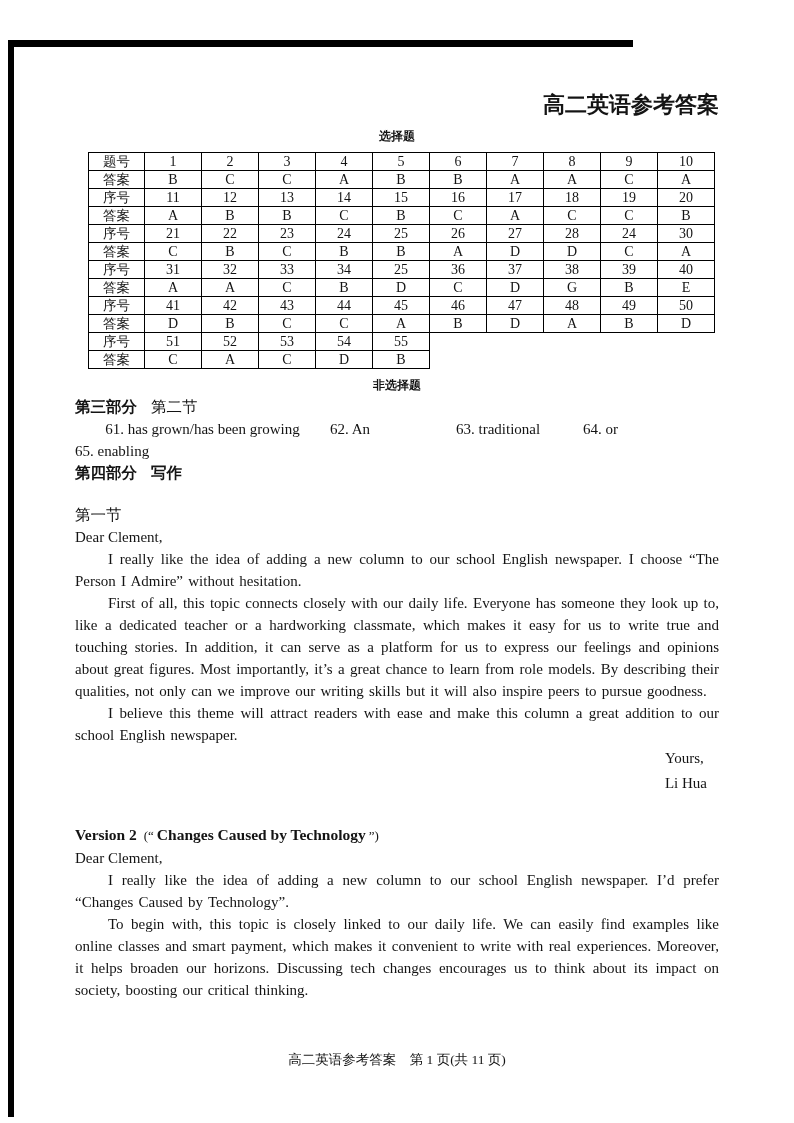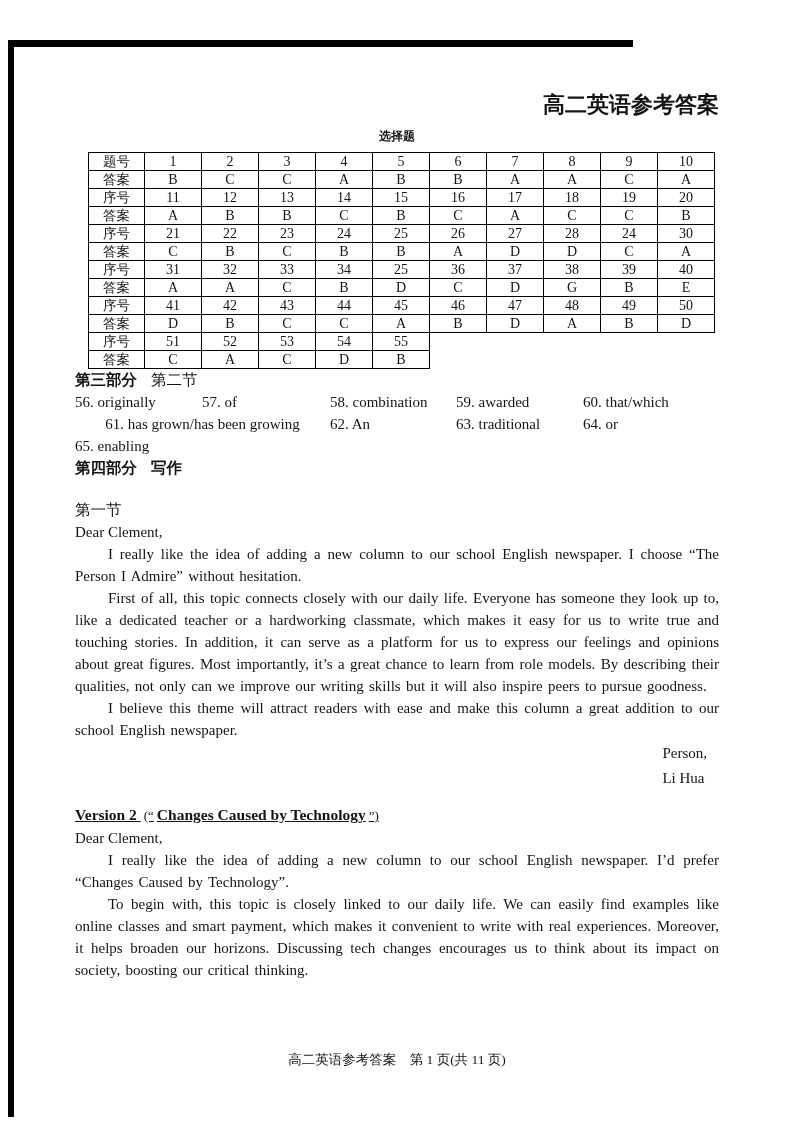--- a/index.html
+++ b/index.html
@@ -40,21 +40,21 @@
   #p3line2 span:nth-child(3){ width:127px; }
   .version-line { font-size:15.5px; line-height:22px; }
   .vlabel, .vtitle { font-weight:bold; }
   .vparen { font-size:13px; margin:0 3px; }
   .salutation { font-size:15px; line-height:22px; }
   .essay p {
     font-size:15px; line-height:22px;
     text-align:justify; text-indent:33px; word-spacing:1.5px;
   }
   .closing { width:fit-content; margin-left:auto; margin-right:12px; font-size:15px; line-height:25px; text-align:left; }
-  .v2block { margin-top:13px;text-decoration:underline; }
+  .v2block { margin-top:28px; }
   .footer { position:absolute; left:0; top:1050px; width:794px; text-align:center; font-size:13.5px; line-height:20px; }
 </style>
 </head>
 <body>
 
 <div class="scan-top"></div>
 <div class="scan-left"></div>
 
 <div class="content">
 
@@ -216,46 +216,46 @@
           <td>B</td>
           <td class="noborder"></td>
           <td class="noborder"></td>
           <td class="noborder"></td>
           <td class="noborder"></td>
           <td class="noborder"></td>
         </tr>
       </tbody>
   </table>
 
+  <div class="subhead">非选择题</div>
 
   <div class="part-heading">
     <span class="ph-bold">第三部分</span><span class="ph-rest">第二节</span>
   </div>
 
-  <div class="ansline" id="p3line1"><span>56. originally</span><span>57. of</span><span>58. combination</span><span>59. awarded</span><span>60. that/which</span></div>
   <div class="ansline" id="p3line2"><span>61. has grown/has been growing</span><span>62. An</span><span>63. traditional</span><span>64. or</span></div>
   <div class="ansline" id="p3line3"><span>65. enabling</span></div>
 
   <div class="part-heading">
     <span class="ph-bold">第四部分</span><span class="ph-rest bold">写作</span>
   </div>
 
   <div class="section-label">第一节</div>
 
 
   <div class="salutation">Dear Clement,</div>
 
   <div class="essay" id="v1paras">
       <p>I really like the idea of adding a new column to our school English newspaper. I choose “The Person I Admire” without hesitation.</p>
       <p>First of all, this topic connects closely with our daily life. Everyone has someone they look up to, like a dedicated teacher or a hardworking classmate, which makes it easy for us to write true and touching stories. In addition, it can serve as a platform for us to express our feelings and opinions about great figures. Most importantly, it’s a great chance to learn from role models. By describing their qualities, not only can we improve our writing skills but it will also inspire peers to pursue goodness.</p>
       <p>I believe this theme will attract readers with ease and make this column a great addition to our school English newspaper.</p>
     </div>
 
   <div class="closing">
-    <div>Person,</div>
+    <div>Yours,</div>
     <div>Li Hua</div>
   </div>
 
   <div class="version-line v2block">
     <span class="vlabel">Version 2</span>
     <span class="vparen">(“</span><span class="vtitle">Changes Caused by Technology</span><span class="vparen">”)</span>
   </div>
 
   <div class="salutation">Dear Clement,</div>
 

